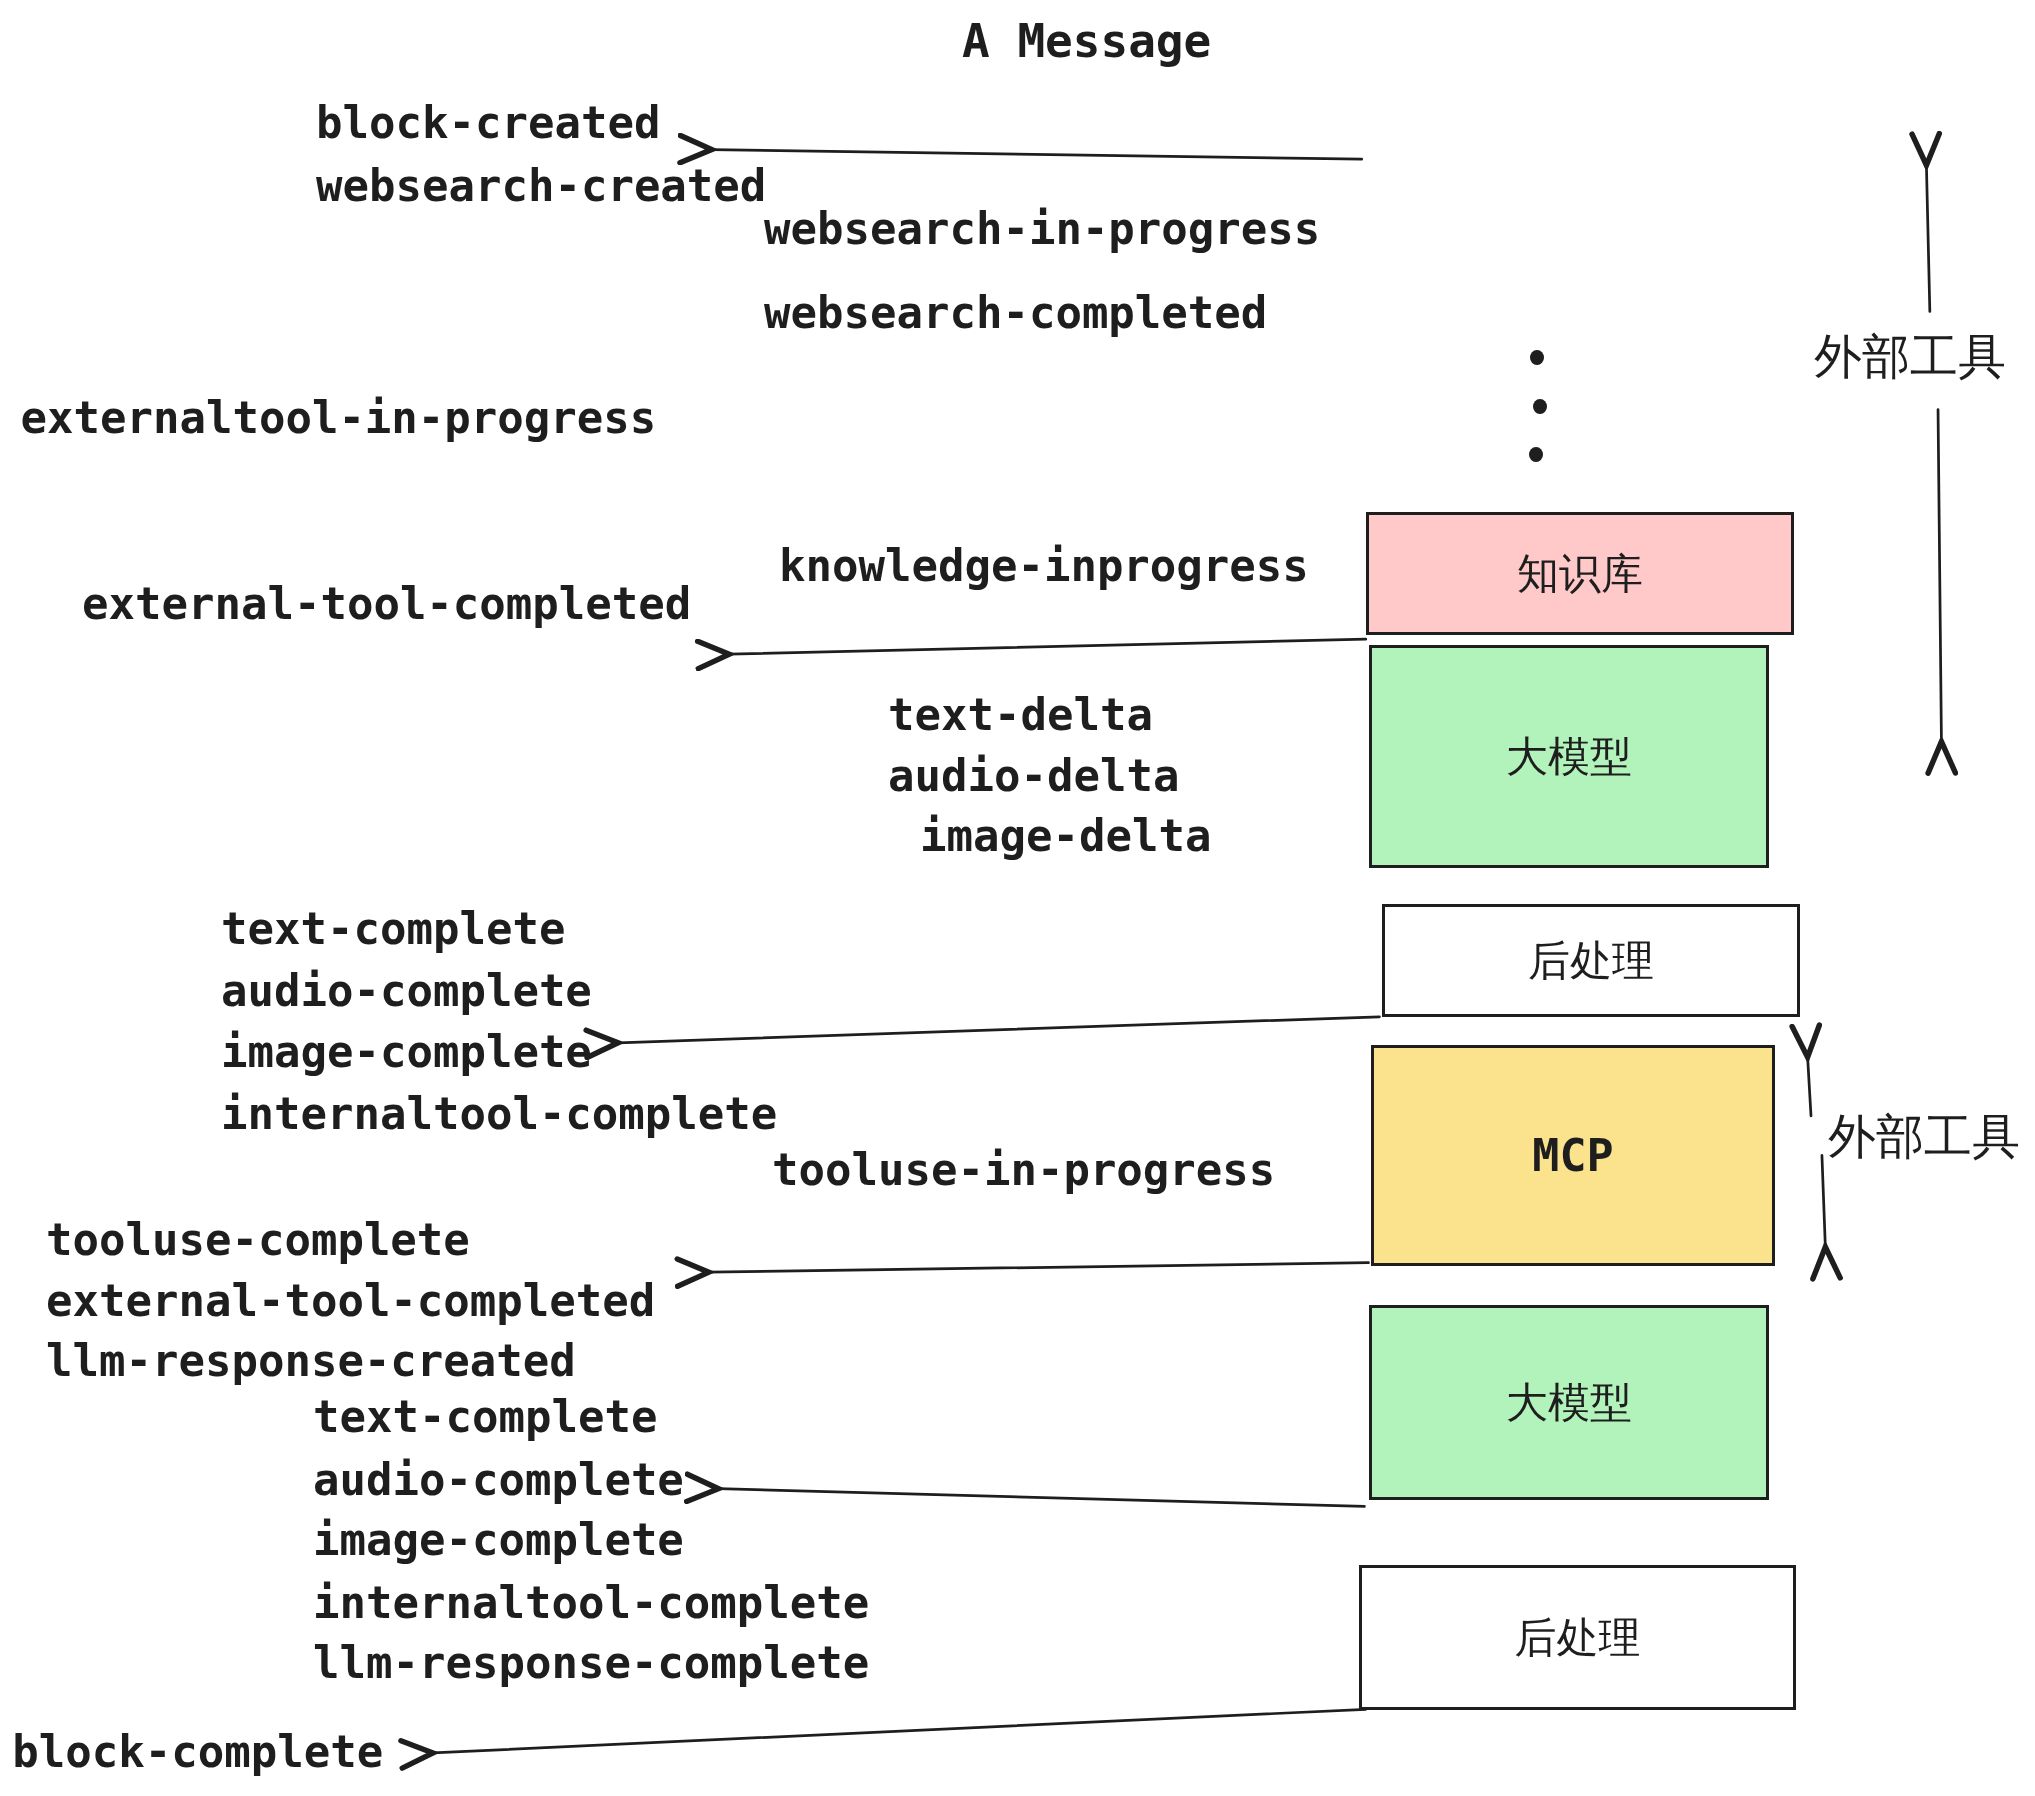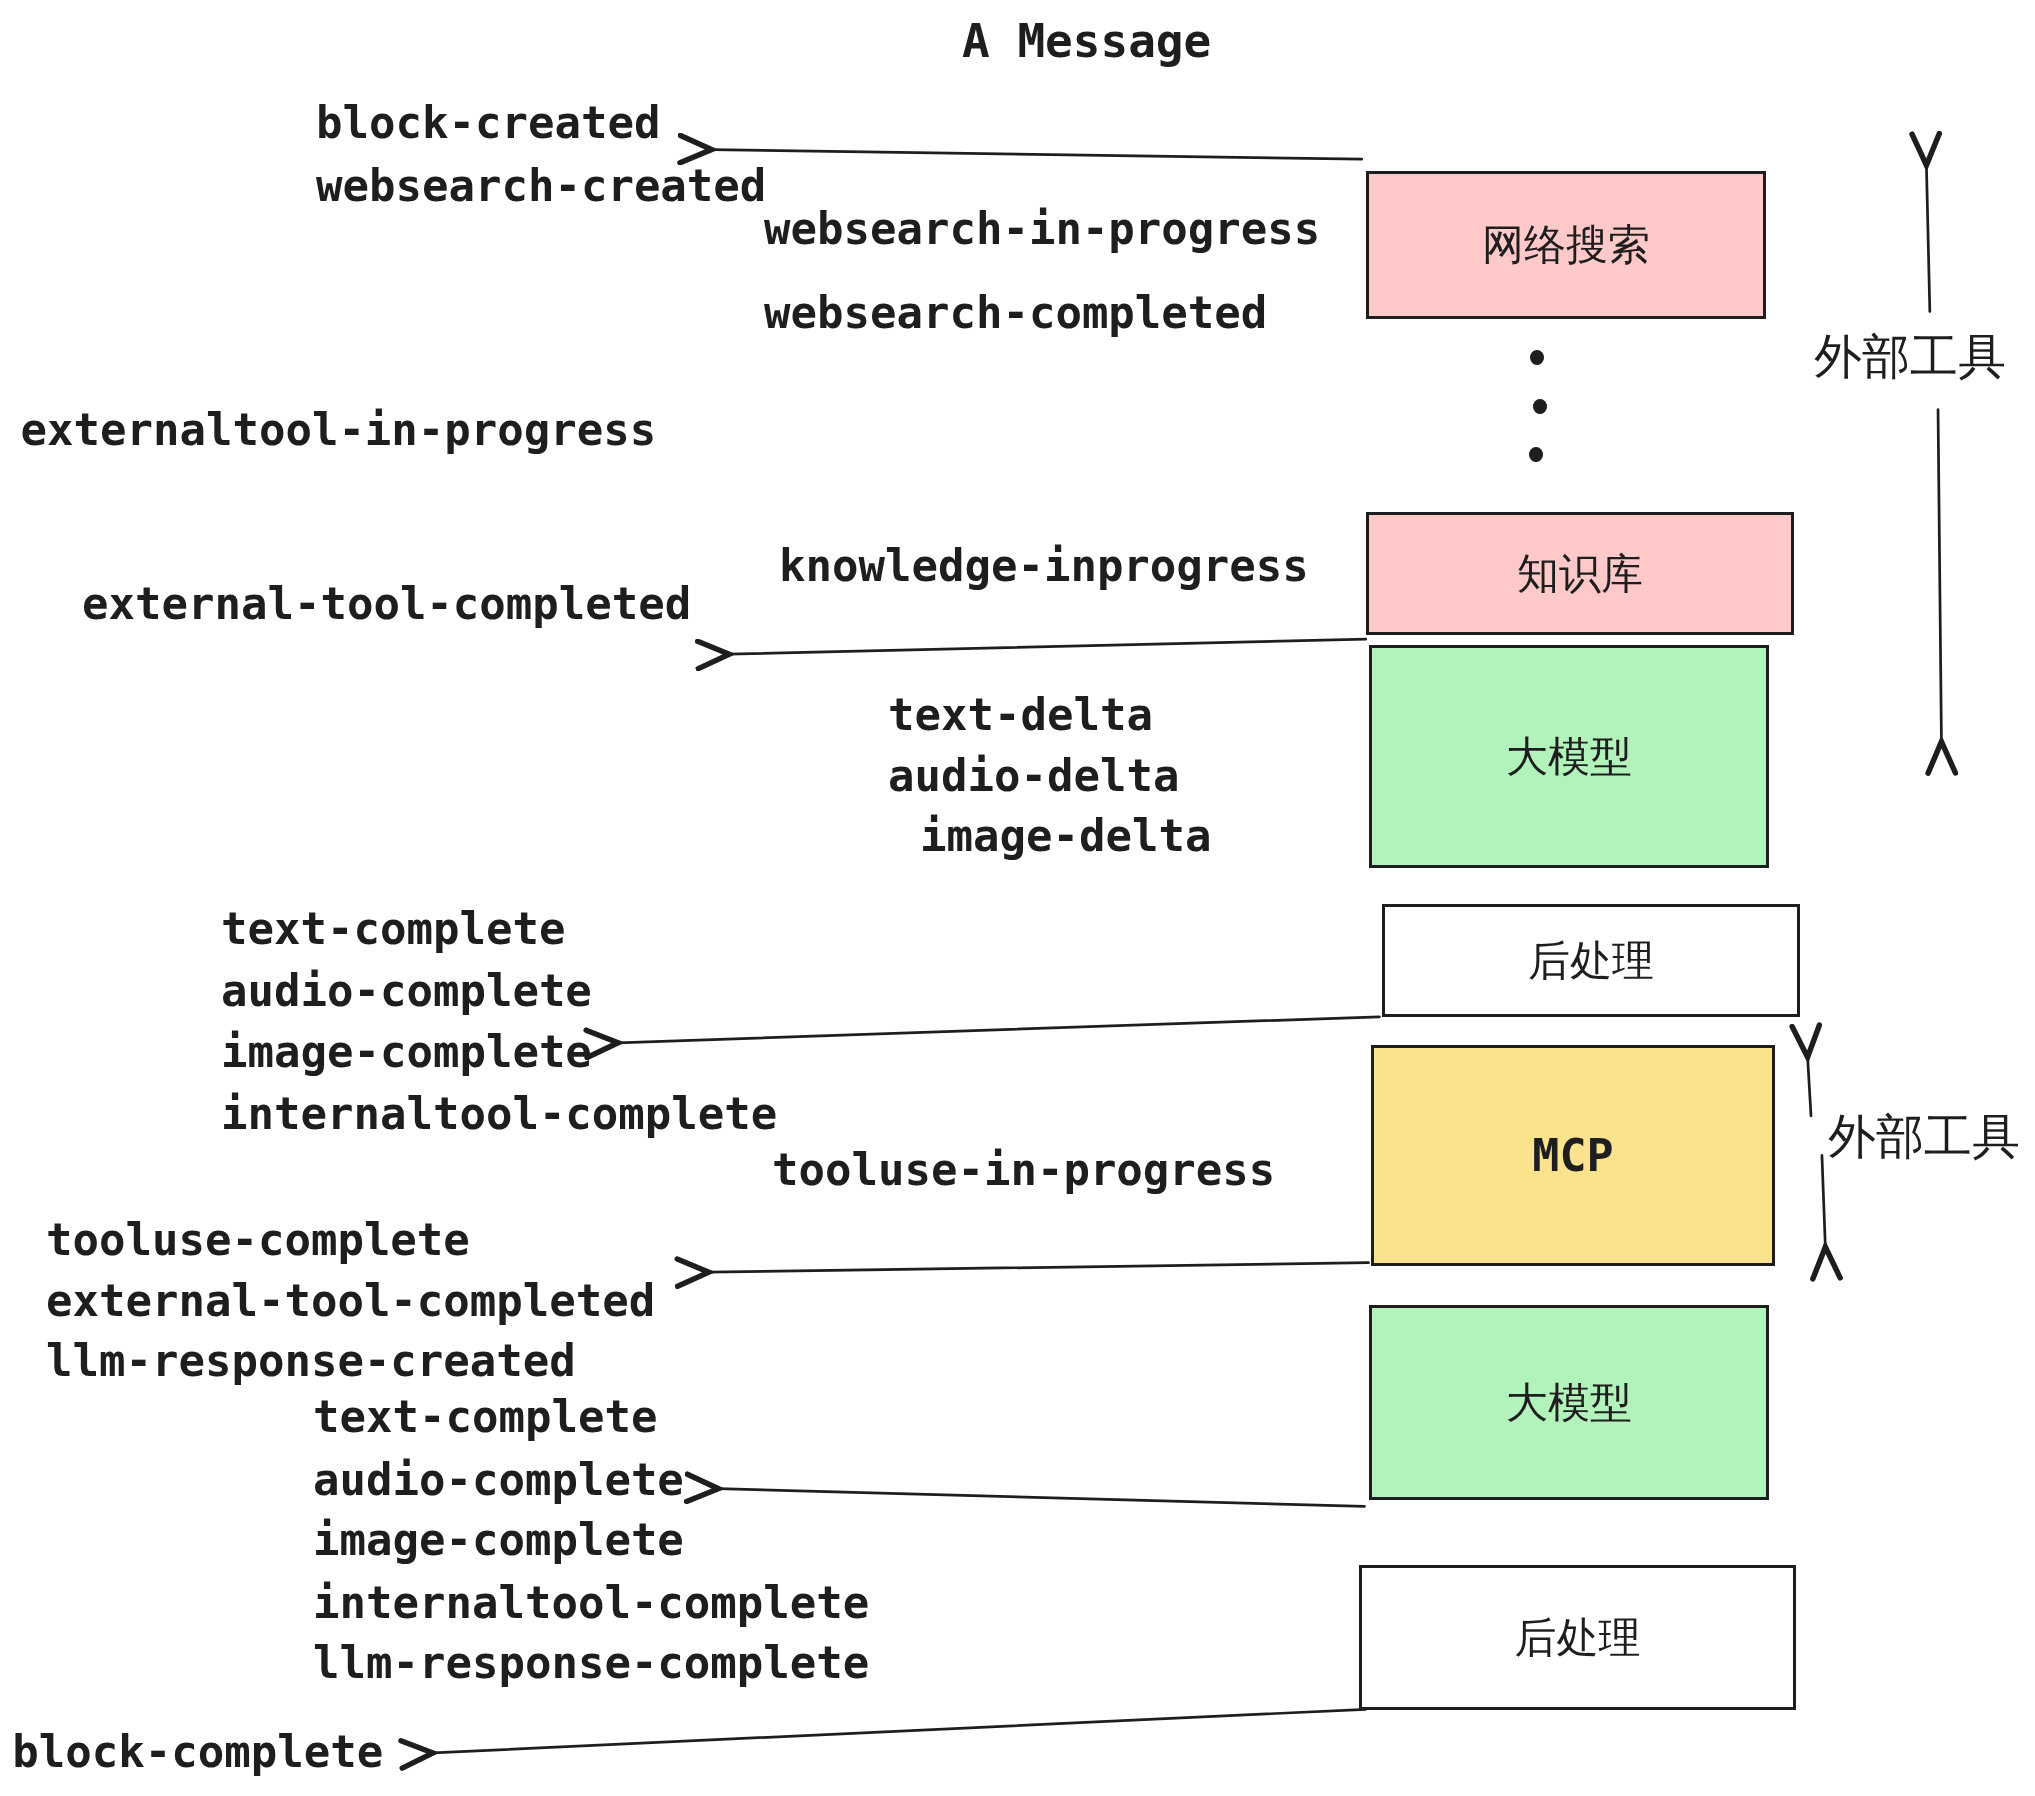--- a/index.html
+++ b/index.html
@@ -63,21 +63,21 @@
 <body>
 
 <div class="canvas">
 
   <div class="title">A Message</div>
 
   <div class="evt" style="left:316px;top:92px;">block-created</div>
   <div class="evt" style="left:316px;top:155px;">websearch-created</div>
   <div class="evt" style="left:764px;top:198px;">websearch-in-progress</div>
   <div class="evt" style="left:764px;top:282px;">websearch-completed</div>
-  <div class="evt" style="left:20.5px;top:399px;text-align:right;">externaltool-in-progress</div>
+  <div class="evt" style="left:20.5px;top:387px;text-align:right;">externaltool-in-progress</div>
   <div class="evt" style="left:779px;top:535px;">knowledge-inprogress</div>
   <div class="evt" style="left:82px;top:573px;">external-tool-completed</div>
 
   <div class="evt" style="left:888px;top:684px;">text-delta</div>
   <div class="evt" style="left:888px;top:745px;">audio-delta</div>
   <div class="evt" style="left:888px;top:805px;margin-left:32px;">image-delta</div>
 
   <div class="evt" style="left:221px;top:898px;">text-complete</div>
   <div class="evt" style="left:221px;top:960px;">audio-complete</div>
   <div class="evt" style="left:221px;top:1021px;">image-complete</div>
@@ -90,23 +90,20 @@
   <div class="evt" style="left:46px;top:1330px;">llm-response-created</div>
 
   <div class="evt" style="left:313px;top:1386px;">text-complete</div>
   <div class="evt" style="left:313px;top:1449px;">audio-complete</div>
   <div class="evt" style="left:313px;top:1509px;">image-complete</div>
   <div class="evt" style="left:313px;top:1572px;">internaltool-complete</div>
   <div class="evt" style="left:313px;top:1632px;">llm-response-complete</div>
 
   <div class="evt" style="left:12.3px;top:1721px;">block-complete</div>
 
-  <div class="box box-websearch">
-    <span>网络搜索</span>
-  </div>
 
   <span class="dot" style="left:1530px;top:350px;"></span>
   <span class="dot" style="left:1533px;top:399px;"></span>
   <span class="dot" style="left:1529px;top:447px;"></span>
 
   <div class="box box-knowledge">
     <span>知识库</span>
   </div>
   <div class="box box-llm-top">
     <span>大模型</span>

